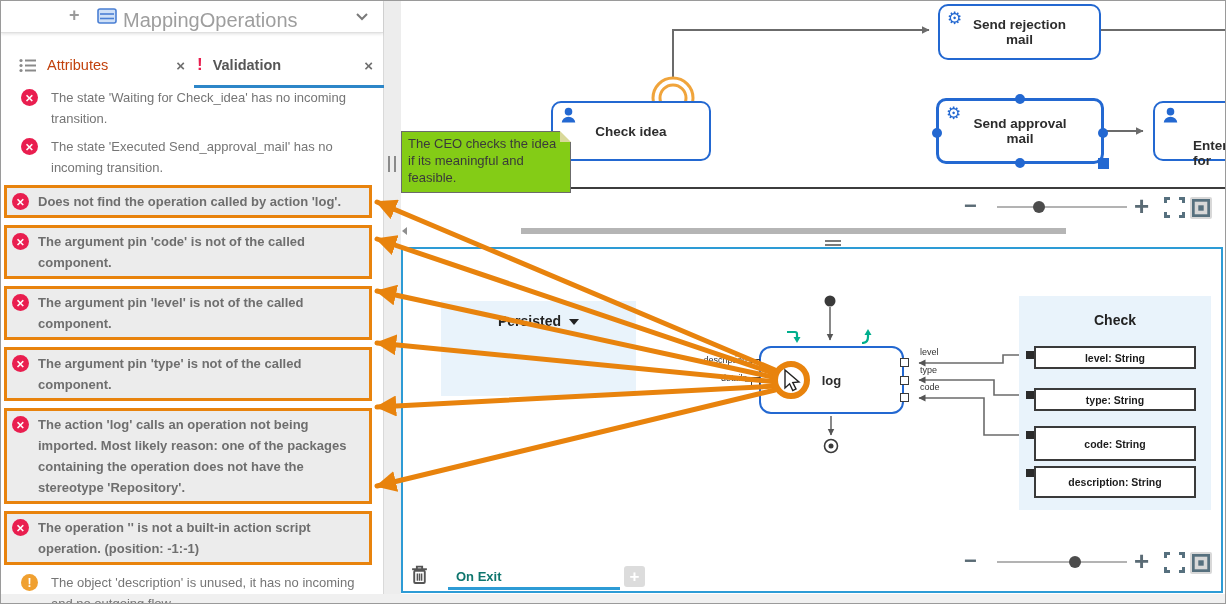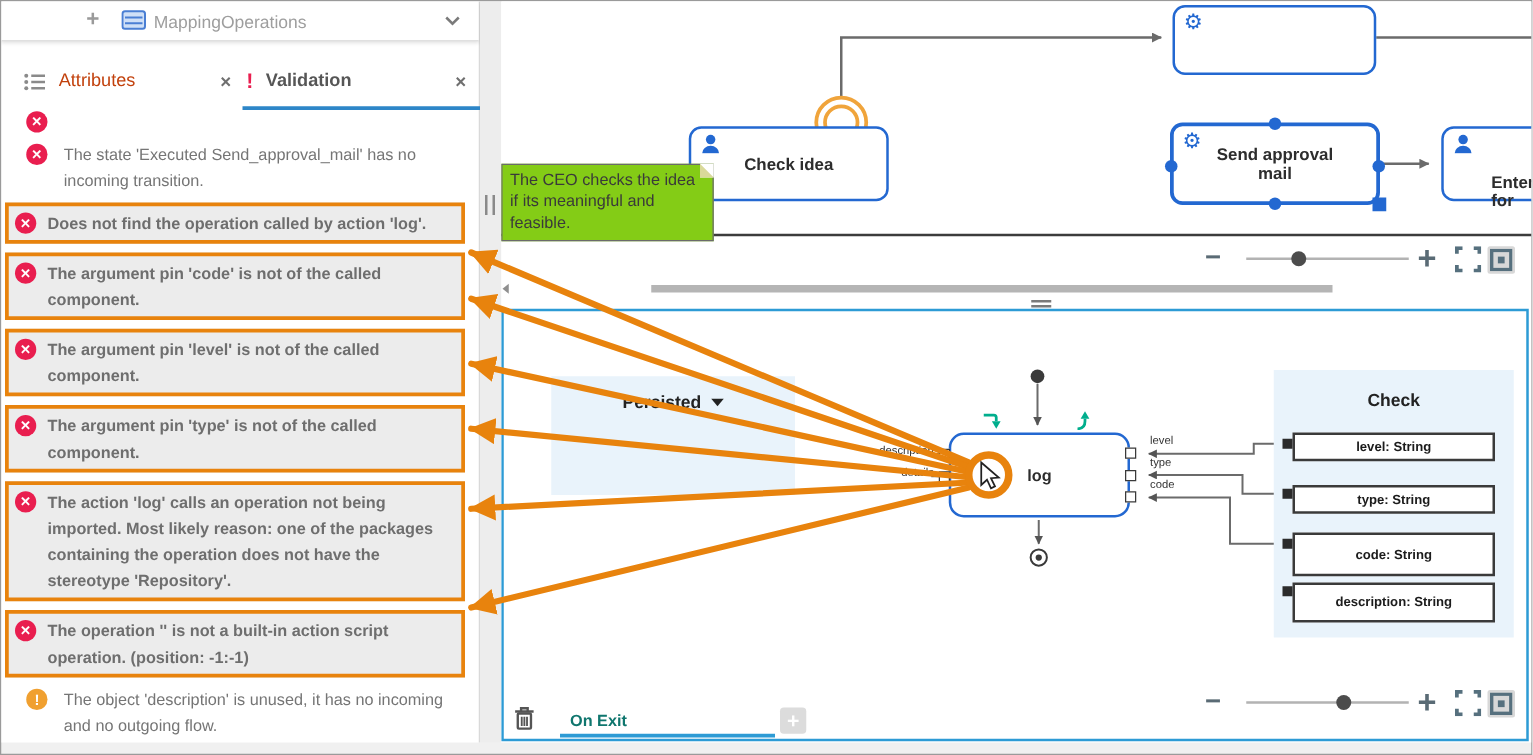--- a/index.html
+++ b/index.html
@@ -3,21 +3,21 @@
 <meta charset="utf-8">
 <style>
   html,body{margin:0;padding:0;background:#e8e8e8;font-family:"Liberation Sans",sans-serif;}
   .screen{position:relative;width:1226px;height:604px;background:#f0f0f0;border:1px solid #9a9a9a;box-sizing:border-box;overflow:hidden;}
 
   
   .left-panel{position:absolute;left:0;top:0;width:383px;height:593px;background:#fff;border-right:1px solid #d9d9d9;box-sizing:border-box;}
   .panel-header{position:relative;height:31px;border-bottom:1px solid #e0e0e0;box-shadow:0 1px 3px rgba(0,0,0,.12);}
   .ph-plus{position:absolute;left:68px;top:4px;font-size:18px;color:#9a9a9a;font-weight:bold;cursor:pointer;}
   .ph-layers{position:absolute;left:96px;top:6px;}
-  .ph-title{position:absolute;left:122px;top:8px;font-size:14px;color:#9e9e9e;}
+  .ph-title{position:absolute;left:122px;top:8px;font-size:20px;color:#9e9e9e;}
   .ph-chevron{position:absolute;left:354px;top:8px;}
 
   .tabbar{position:relative;height:50px;margin-top:6px;}
   .tab{position:absolute;top:8px;height:36px;display:flex;align-items:center;cursor:pointer;}
   .tab-attr{left:18px;width:170px;}
   .tab-val{left:196px;width:180px;}
   .tab .lbl{font-size:14.5px;color:#c2410c;margin-left:10px;}
   .tab-val .lbl{color:#565656;font-weight:bold;}
   .tab .close{margin-left:auto;color:#6f6f6f;font-size:15px;font-weight:bold;padding:0 4px;cursor:pointer;}
   .excl{color:#E91E4F;font-weight:bold;font-size:17px;}
@@ -141,20 +141,21 @@
         <span class="excl">!</span>
         <span class="lbl">Validation</span>
         <span class="close">×</span>
       </div>
       <div class="tab-underline"></div>
     </div>
 
     <div class="vlist">
       <div class="vitem">
         <span class="badge err"></span>
+        <span class="vtext">The state 'Waiting for Check_idea' has no incoming transition.</span>
       </div>
       <div class="vitem">
         <span class="badge err"></span>
         <span class="vtext">The state 'Executed Send_approval_mail' has no incoming transition.</span>
       </div>
       <div class="vitem boxed">
         <span class="badge err"></span>
         <span class="vtext">Does not find the operation called by action 'log'.</span>
       </div>
       <div class="vitem boxed">
@@ -209,20 +210,21 @@
           <svg width="17" height="16" viewBox="0 0 20 19">
               <circle cx="10" cy="5.5" r="4.5" fill="#2368D1"></circle>
               <path d="M2,18.5 a8,7 0 0,1 16,0 z" fill="#2368D1"></path>
             </svg>
         </span>
         <span>Check idea</span>
       </div>
 
       <div class="node" style="left:537px;top:3px;width:163px;height:56px;padding:0 22px;">
         <span class="corner-ic gear">⚙</span>
+        <span>Send rejection mail</span>
       </div>
 
       <div class="node" style="left:535px;top:97px;width:168px;height:66px;border-width:3px;padding:0 22px;">
         <span class="corner-ic gear">⚙</span>
         <span>Send approval mail</span>
         <span class="handle circ" style="left:76px;top:-7px;"></span>
         <span class="handle circ" style="left:-7px;top:27px;"></span>
         <span class="handle circ" style="right:-7px;top:27px;"></span>
         <span class="handle circ" style="left:76px;bottom:-7px;"></span>
         <span class="handle sq" style="right:-8px;bottom:-8px;"></span>

